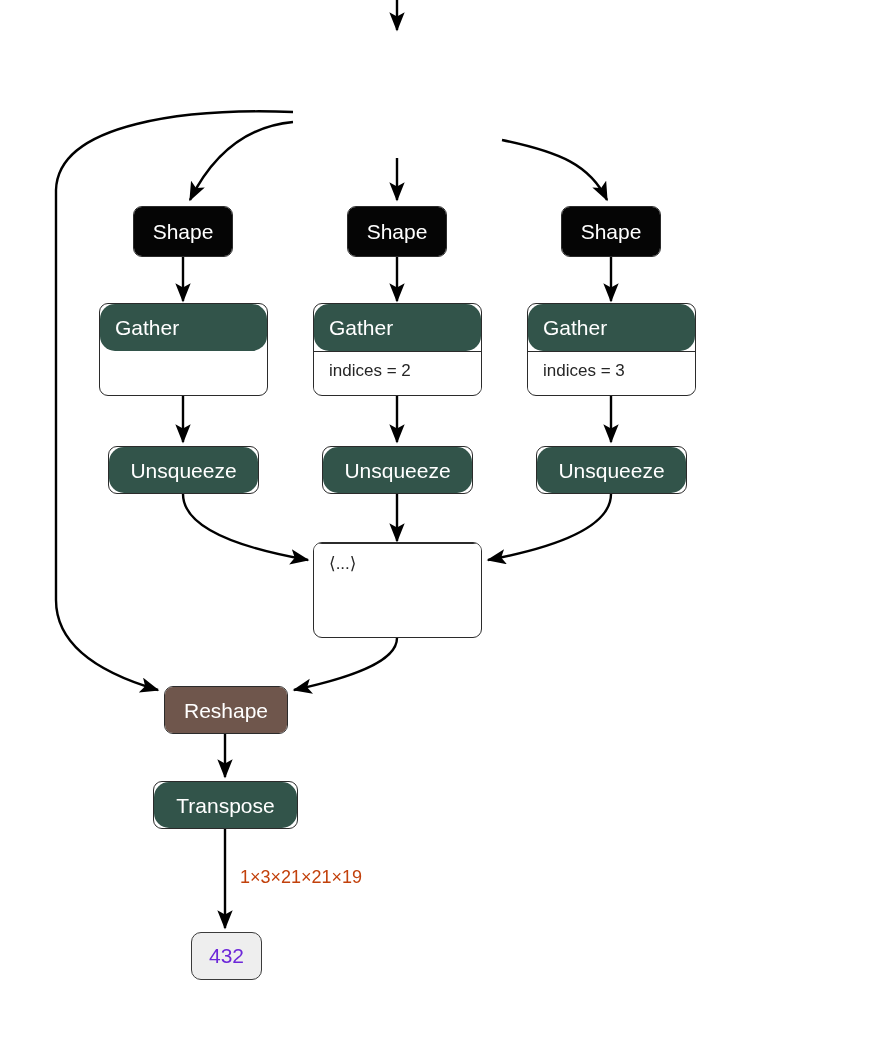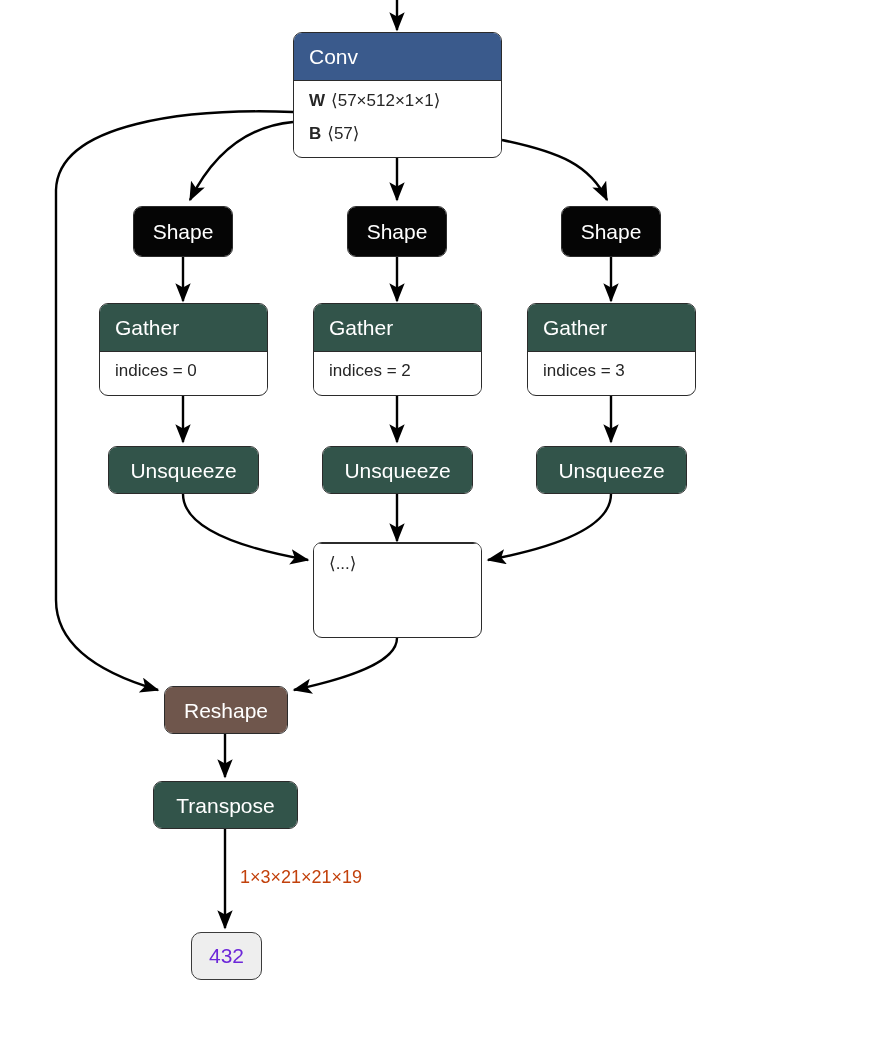--- a/index.html
+++ b/index.html
@@ -69,21 +69,21 @@
     padding: 0 16px;
     text-align: center;
     display: flex;
     align-items: center;
     justify-content: center;
     height: 100%;
     width: 100%;
   }
   .op-conv   { background: #3a5a8c; }
   .op-shape  { background: #050505; }
-  .op-green  { background: #32544a; }
+  .op-green  { background: #32544a; border-radius: 15px; }
   .op-brown  { background: #5b453c; }
   .op-brown2 { background: #6f564c; }
 
   .io-node {
     position: absolute;
     box-sizing: border-box;
     background: #eeeeee;
     border: 1.8px solid #3b3b3b;
     border-radius: 10px;
     display: flex;
@@ -136,43 +136,33 @@
       <path d="M611,494 C611,528 552,548 488,560"></path>
 
       <path d="M397,638 C397,662 350,678 294,690"></path>
 
       <path d="M225,734 L225,777"></path>
 
       <path d="M225,829 L225,928"></path>
     </g>
   </svg>
 
-  <div class="node" style="left:293px; top:32px; width:209px; height:126px;">
-    <div class="node-header op-conv">Conv</div>
-    <div class="node-body">
-      <span class="pname">W</span><span>⟨57×512×1×1⟩</span>
-    </div>
-    <div class="node-body" style="border-top:none; padding-top:2px;">
-      <span class="pname">B</span><span>⟨57⟩</span>
-    </div>
-  </div>
 
   <div class="node simple" style="left:133px; top:206px; width:100px; height:51px;">
     <div class="node-header op-shape">Shape</div>
   </div>
   <div class="node simple" style="left:347px; top:206px; width:100px; height:51px;">
     <div class="node-header op-shape">Shape</div>
   </div>
   <div class="node simple" style="left:561px; top:206px; width:100px; height:51px;">
     <div class="node-header op-shape">Shape</div>
   </div>
 
   <div class="node" style="left:99px; top:303px; width:169px; height:93px;">
     <div class="node-header op-green">Gather</div>
-    <div class="node-body">indices = 0</div>
   </div>
   <div class="node" style="left:313px; top:303px; width:169px; height:93px;">
     <div class="node-header op-green">Gather</div>
     <div class="node-body">indices = 2</div>
   </div>
   <div class="node" style="left:527px; top:303px; width:169px; height:93px;">
     <div class="node-header op-green">Gather</div>
     <div class="node-body">indices = 3</div>
   </div>
 

